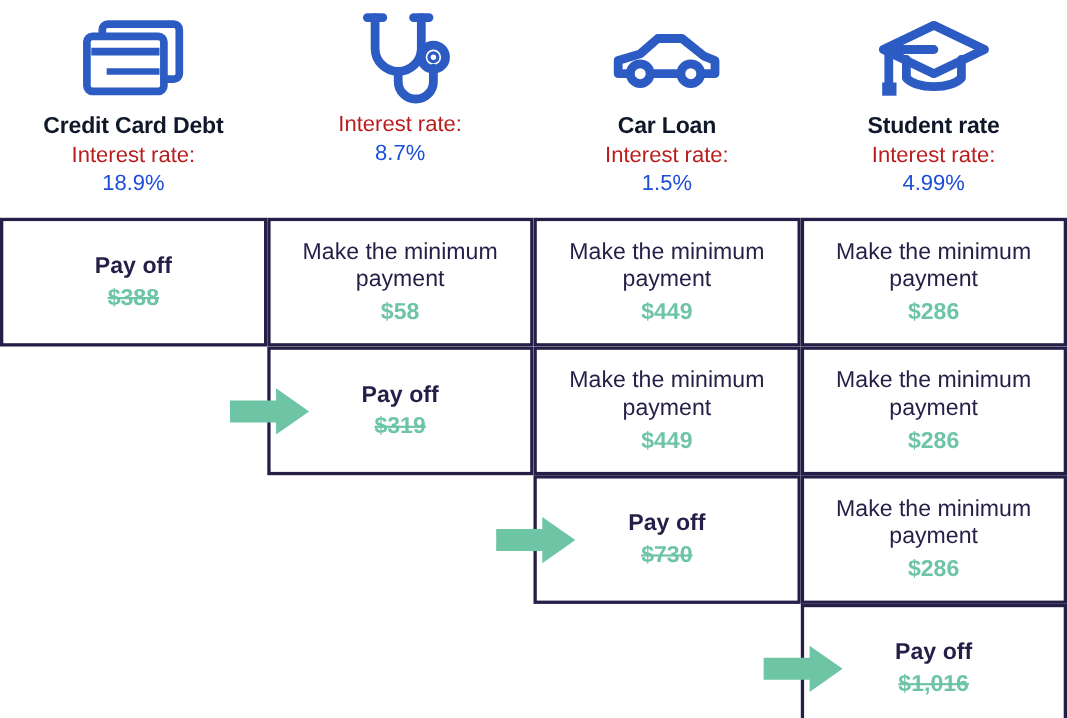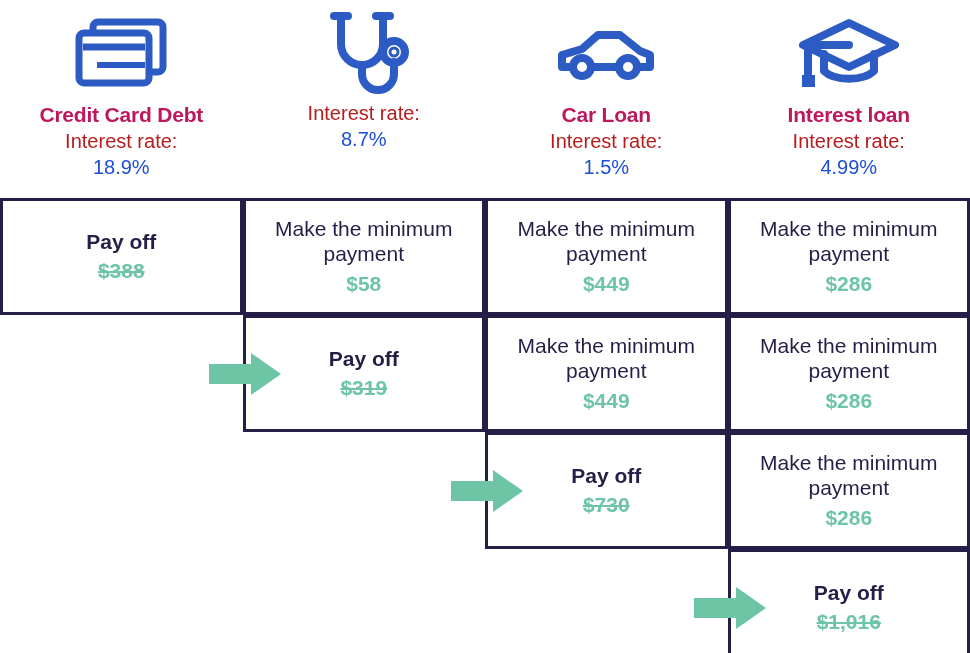--- a/index.html
+++ b/index.html
@@ -34,21 +34,21 @@
   .debt-icon {
     height: 92px;
     display: flex;
     align-items: center;
     justify-content: center;
   }
   .debt-icon svg { display: block; }
   .debt-title {
     font-size: 21px;
     font-weight: bold;
-    color: #be185d;
+    color: #0f172a;
     line-height: 1.25;
     margin-top: 2px;
     letter-spacing: -0.2px;
     white-space: nowrap;
   }
   .debt-rate-label {
     font-size: 20px;
     color: #b91c1c;
     line-height: 1.35;
   }
@@ -163,21 +163,21 @@
       <svg width="110" height="82" viewBox="0 0 110 82">
         <g fill="none" stroke="#2c5bc4" stroke-width="8" stroke-linejoin="round" stroke-linecap="round">
           <path d="M55 10 L101 32 L55 54 L9 32 Z"></path>
           <path d="M30 41 L30 58 a28 14 0 0 0 50 0 L80 41"></path>
           <line x1="14" y1="34" x2="14" y2="66"></line>
           <line x1="55" y1="32" x2="14" y2="32"></line>
         </g>
         <rect x="8" y="62" width="13" height="12" fill="#2c5bc4"></rect>
       </svg>
     </div>
-    <div class="debt-title">Interest loan</div>
+    <div class="debt-title">Student rate</div>
     <div class="debt-rate-label">Interest rate:</div>
     <div class="debt-rate-value">4.99%</div>
   </div>
 
 </div>
 
 <div id="plan-grid">
     <div class="plan-cell" style="left: 0px; top: 0px; width: 242.5px; height: 117px;">
       <div class="cell-action payoff">Pay off</div>
       <div class="cell-amount struck">$388</div>

